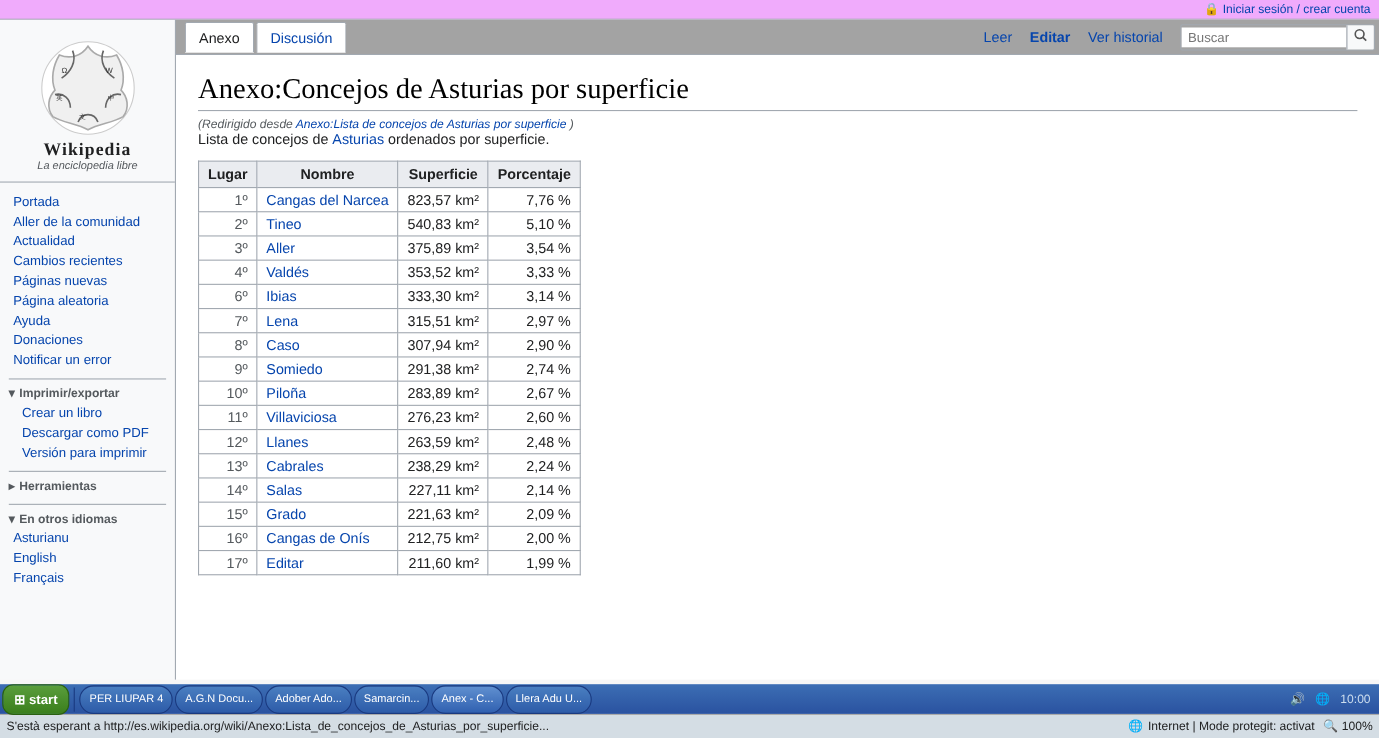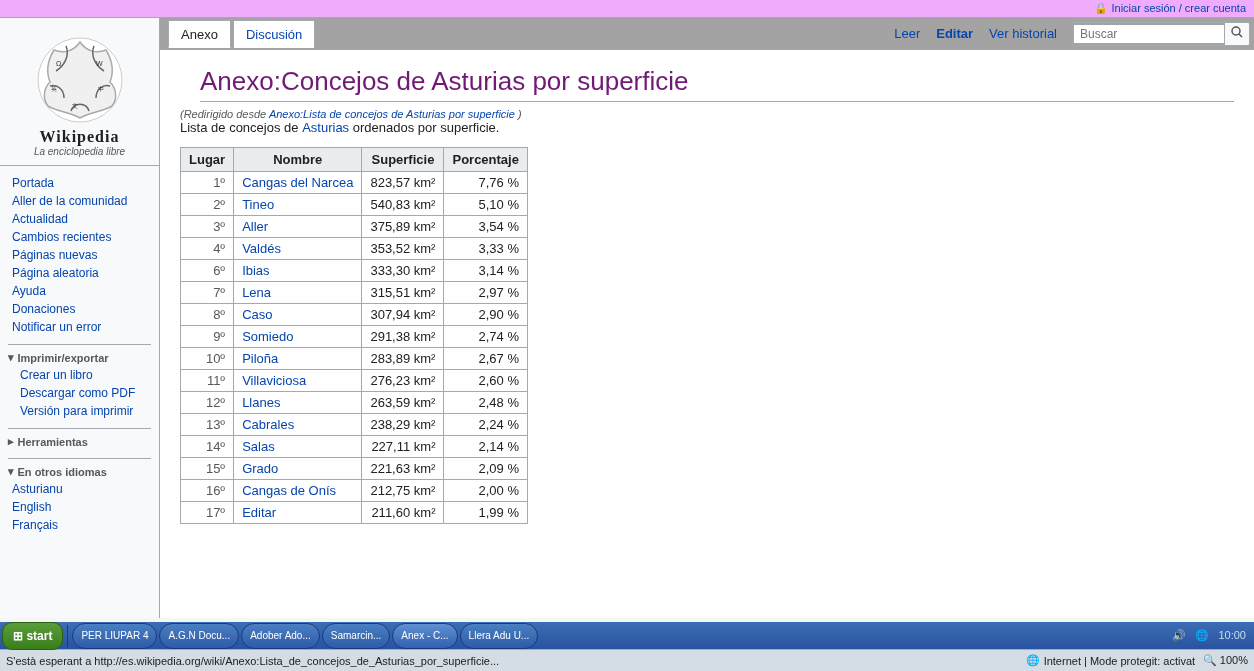--- a/index.html
+++ b/index.html
@@ -115,28 +115,27 @@
     }
     #search-bar button {
       background: #f8f9fa; border: none; border-left: 1px solid #a2a9b1;
       padding: 0 6px; cursor: pointer; height: 24px;
     }
 
     
     #content { padding: 16px 20px; }
 
     h1.page-title {
-      font-family: Liberation Sans, sans-serif;
+      font-family: Liberation Serif, serif;
       font-size: 26px;
       font-weight: normal;
       border-bottom: 1px solid #a2a9b1;
       margin-bottom: 6px;
       padding-bottom: 4px;
-      color: #701a75;
-      margin-left: 20px;
+      color: #000000;
     }
     .redirect-notice {
       font-size: 11px; color: #54595d; margin-bottom: 0; font-style: italic;
     }
     .redirect-notice a { color: #0645ad; text-decoration: none; }
 
     .intro-text { margin-bottom: 12px; font-size: 13px; }
     .intro-text a { color: #0645ad; text-decoration: none; }
 
     table.data-table {

